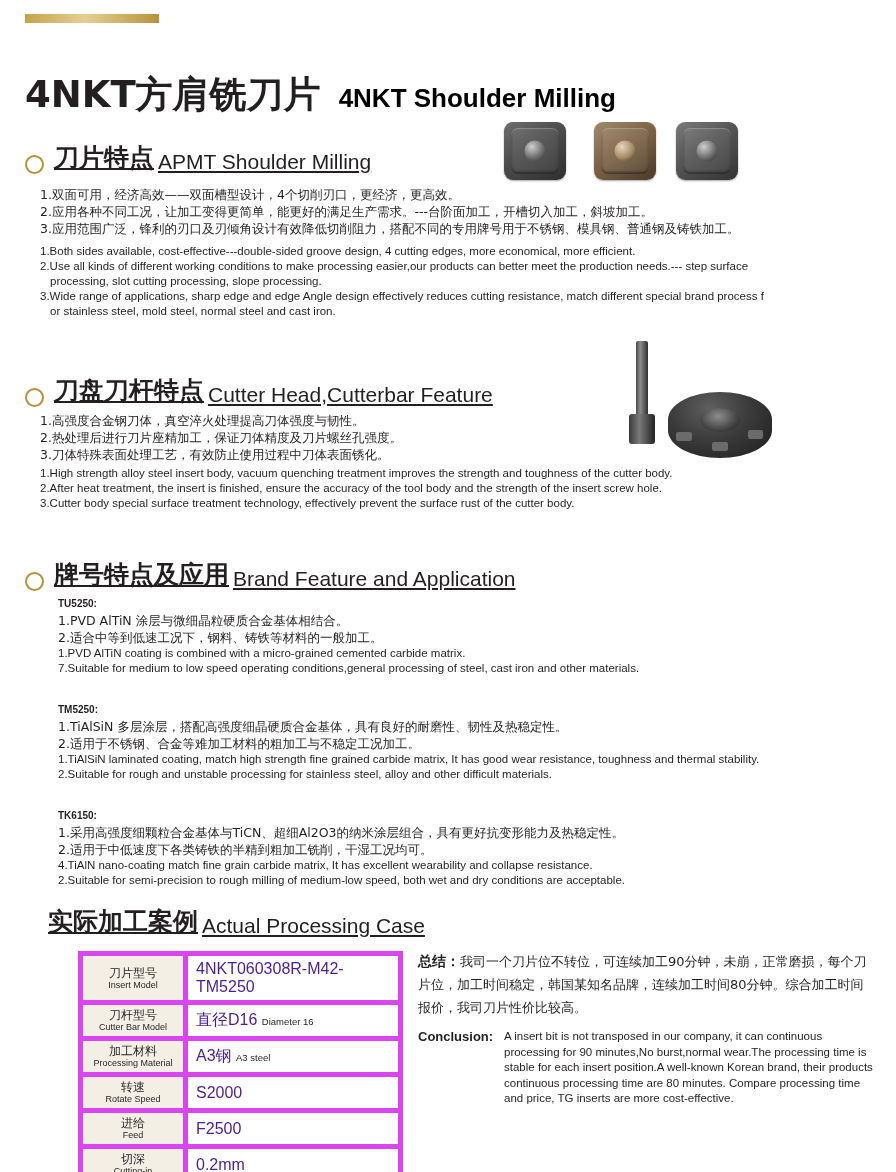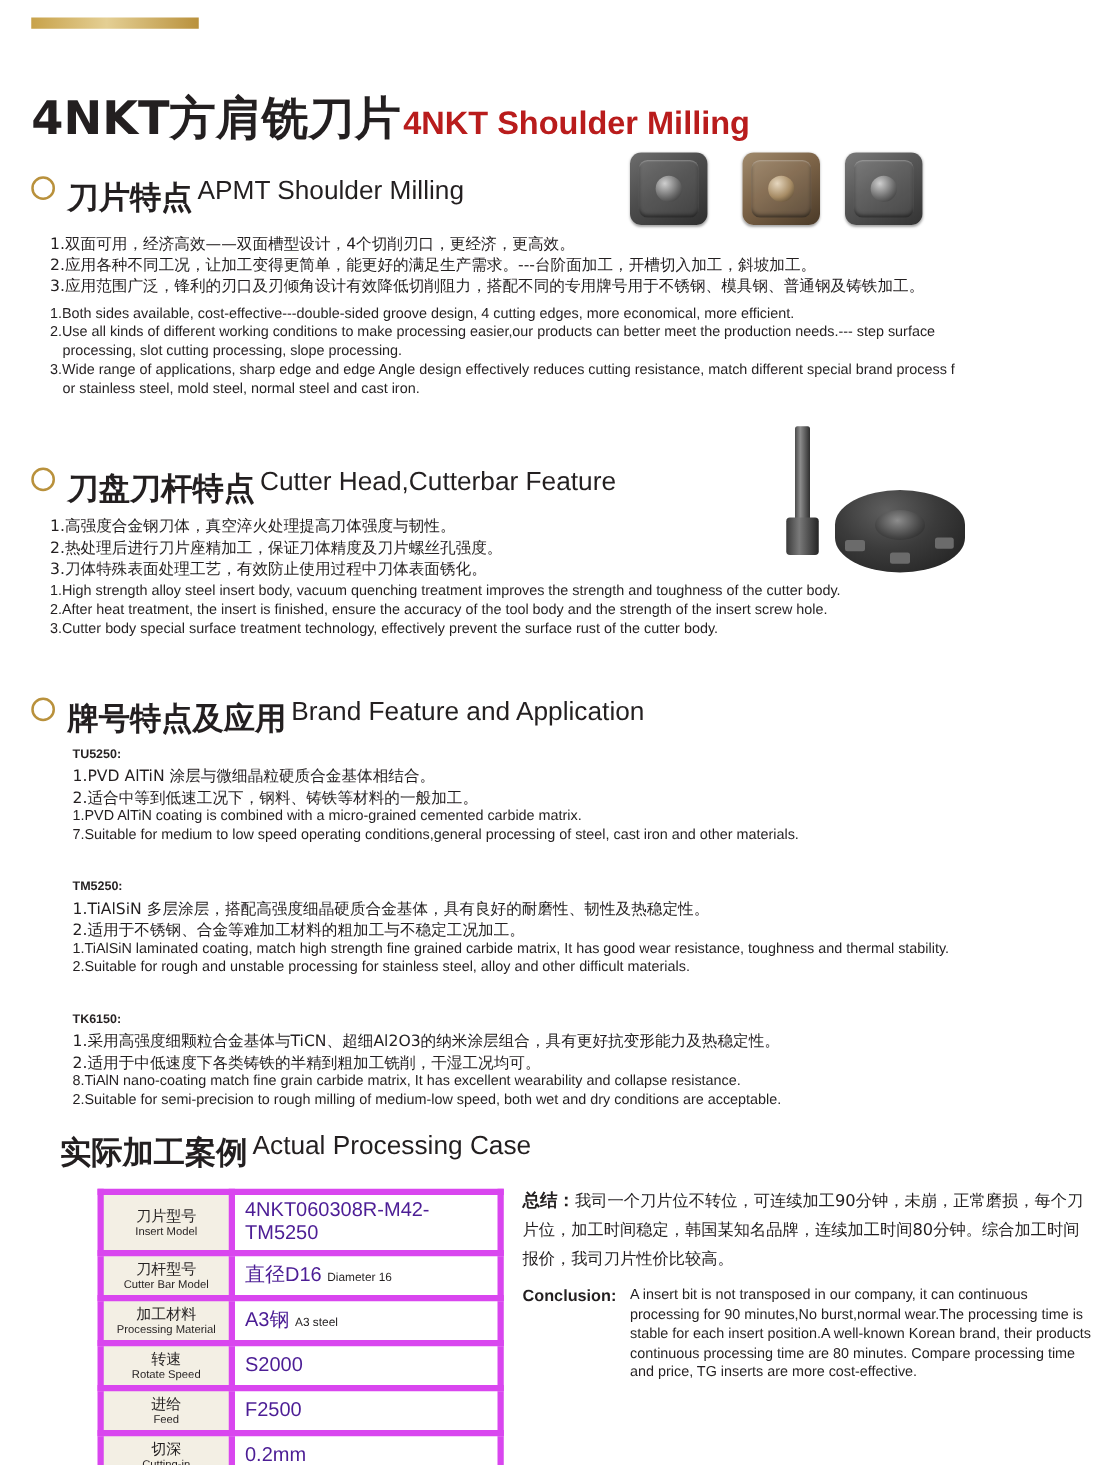--- a/index.html
+++ b/index.html
@@ -23,25 +23,25 @@
   
   .main-title {
     position:absolute; left:25px; top:70px;
     display:flex; align-items:baseline;
   }
   .main-title .cn {
     font-size:37px; font-weight:bold; letter-spacing:0px; color:#231f20;
     font-family:"DejaVu Sans","Liberation Sans",sans-serif;
   }
   .main-title .en {
-    font-size:26px; font-weight:bold; color:#b91c1c; margin-left:2px;
-  }
-
-  
-  .sec-head { position:absolute; display:flex; align-items:flex-start; }
+    font-size:26px; font-weight:bold; color:#000000; margin-left:18px;
+  }
+
+  
+  .sec-head { position:absolute; display:flex; align-items:flex-end;text-decoration:underline; }
   .ring {
     width:19px; height:19px; border:2px solid #b9913c; border-radius:50%;
     margin-right:10px; flex:0 0 auto;
   }
   .sec-head .cn {
     font-size:25px; font-weight:bold; color:#231f20;
     font-family:"DejaVu Sans","Liberation Sans",sans-serif;
   }
   .sec-head .en {
     font-size:21px; color:#231f20; margin-left:4px; font-weight:500;
@@ -214,21 +214,21 @@
     <div class="cn-line">1.TiAlSiN 多层涂层，搭配高强度细晶硬质合金基体，具有良好的耐磨性、韧性及热稳定性。</div>
     <div class="cn-line">2.适用于不锈钢、合金等难加工材料的粗加工与不稳定工况加工。</div>
     <div class="en-line">1.TiAlSiN laminated coating, match high strength fine grained carbide matrix, It has good wear resistance, toughness and thermal stability.</div>
     <div class="en-line">2.Suitable for rough and unstable processing for stainless steel, alloy and other difficult materials.</div>
   </div>
 
   <div class="para" style="left:58px; top:810px; width:820px;">
     <div class="brand-title">TK6150:</div>
     <div class="cn-line">1.采用高强度细颗粒合金基体与TiCN、超细Al2O3的纳米涂层组合，具有更好抗变形能力及热稳定性。</div>
     <div class="cn-line">2.适用于中低速度下各类铸铁的半精到粗加工铣削，干湿工况均可。</div>
-    <div class="en-line">8.TiAlN nano-coating match fine grain carbide matrix, It has excellent wearability and collapse resistance.</div>
+    <div class="en-line">4.TiAlN nano-coating match fine grain carbide matrix, It has excellent wearability and collapse resistance.</div>
     <div class="en-line">2.Suitable for semi-precision to rough milling of medium-low speed, both wet and dry conditions are acceptable.</div>
   </div>
 
   <div class="sec-head" style="left:48px; top:905px;">
     <span class="cn">实际加工案例</span>
     <span class="en">Actual Processing Case</span>
   </div>
 
   <table class="case-table">
     <tbody>

